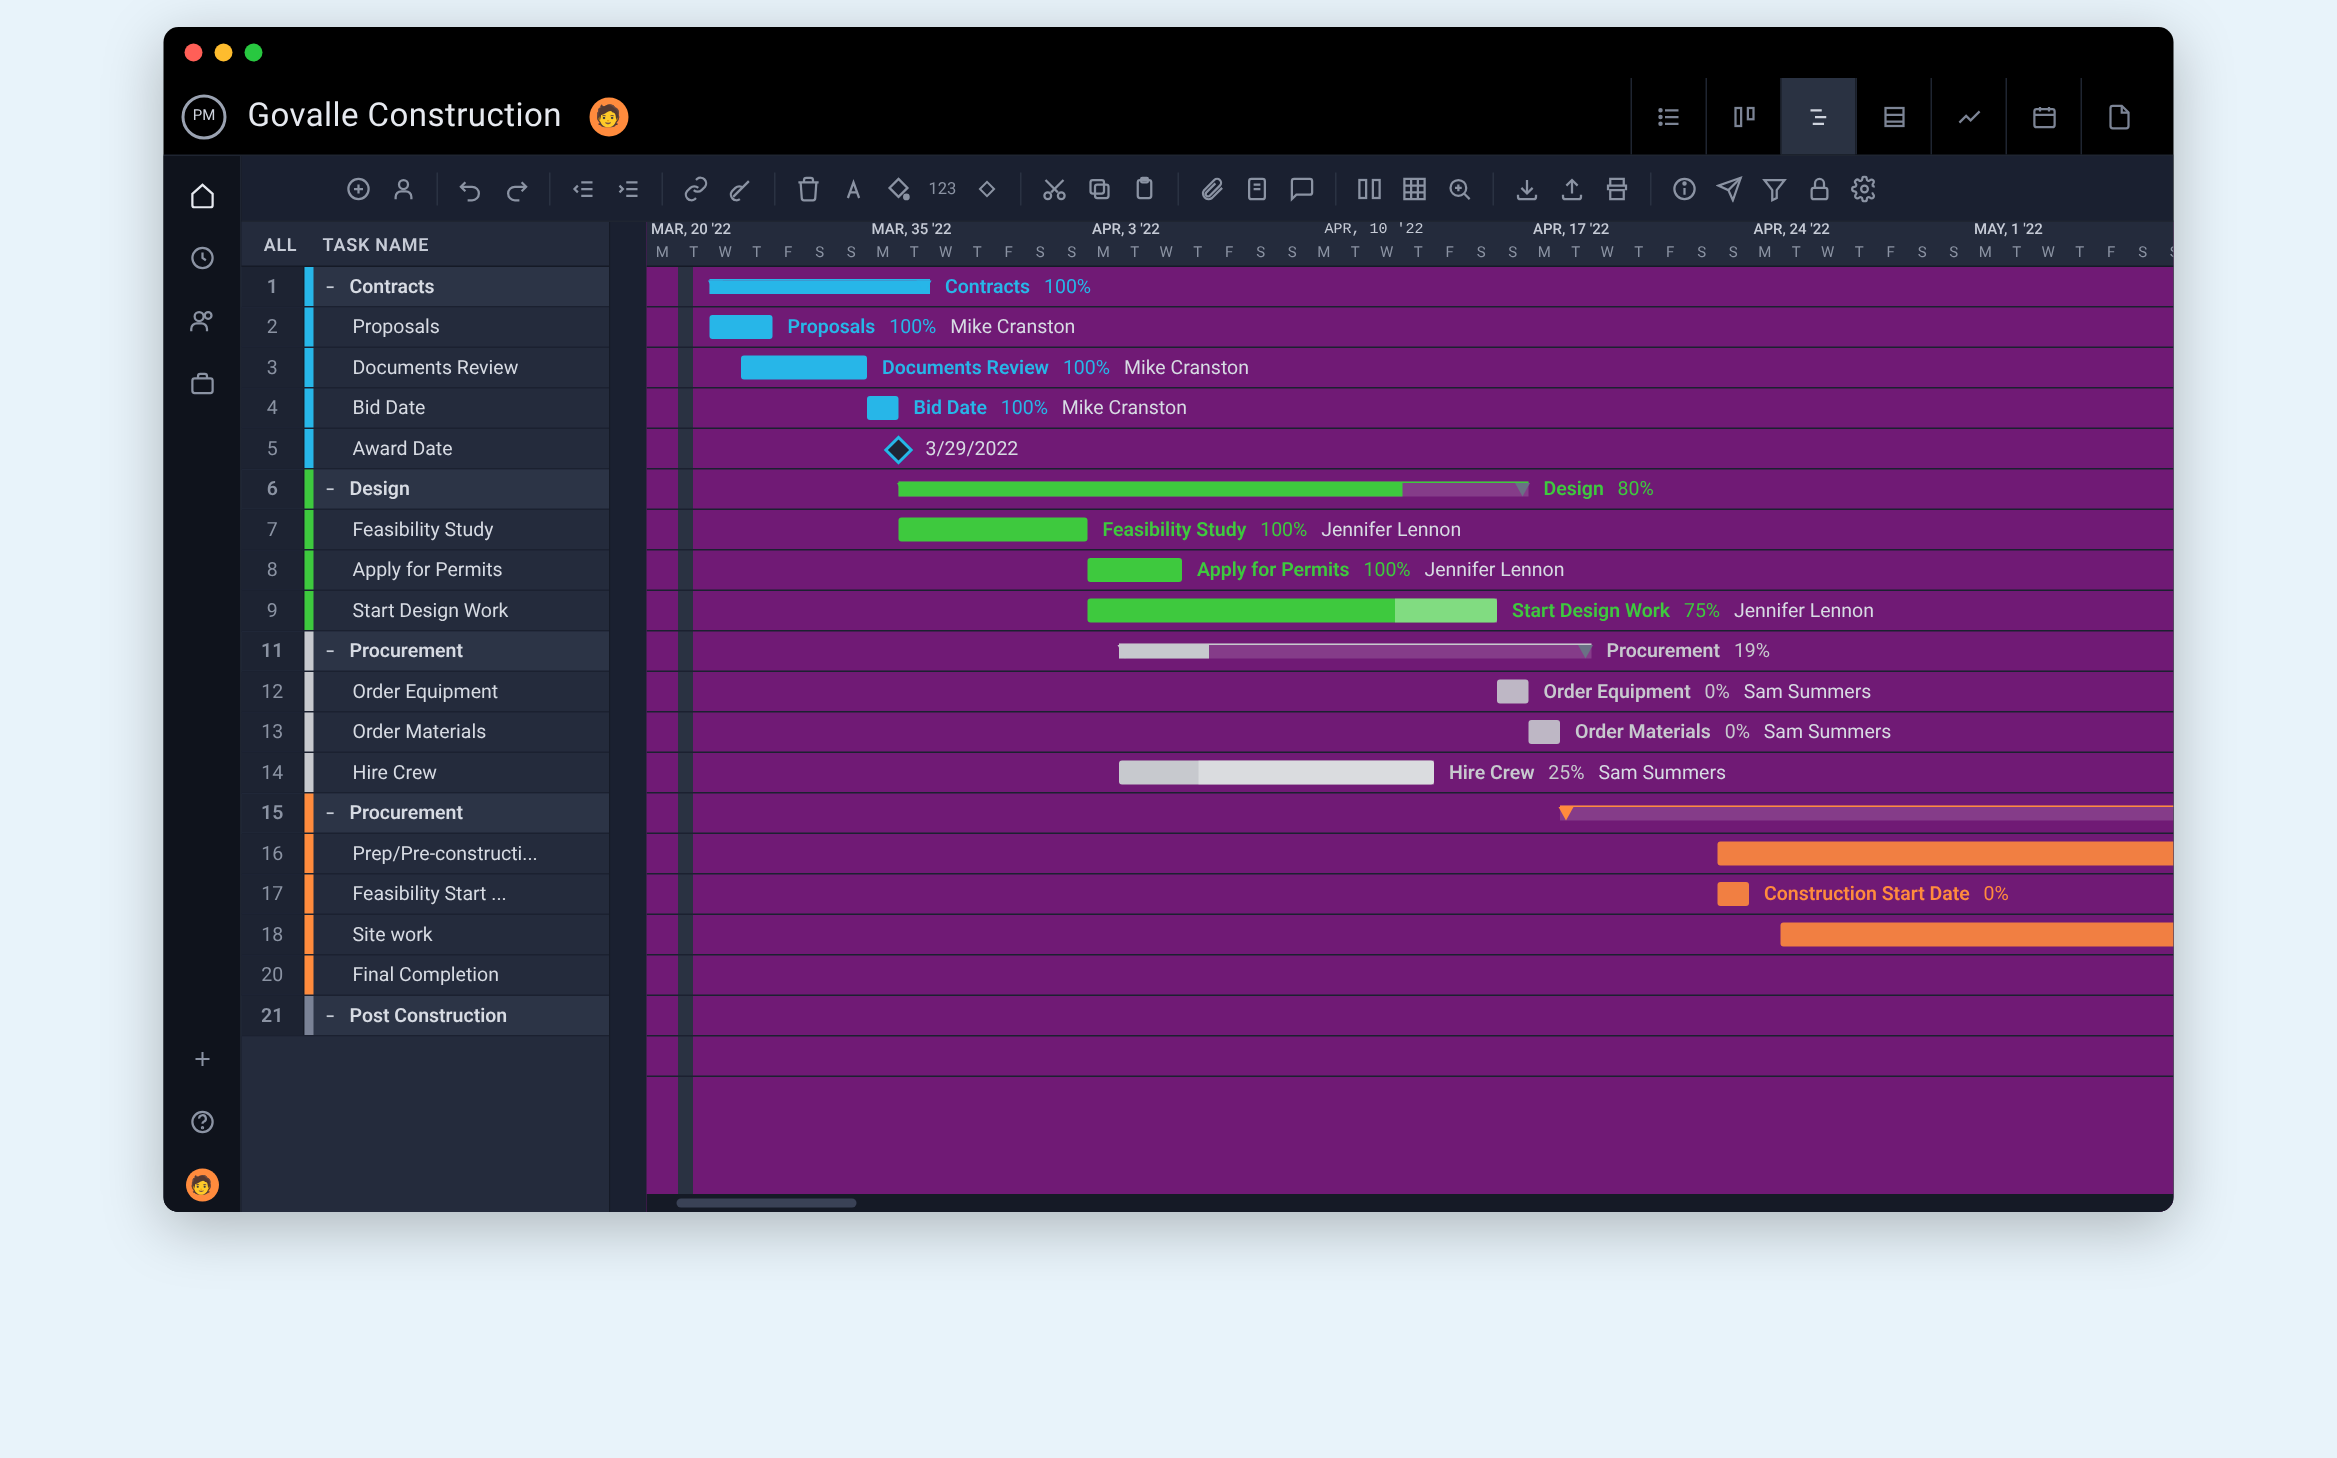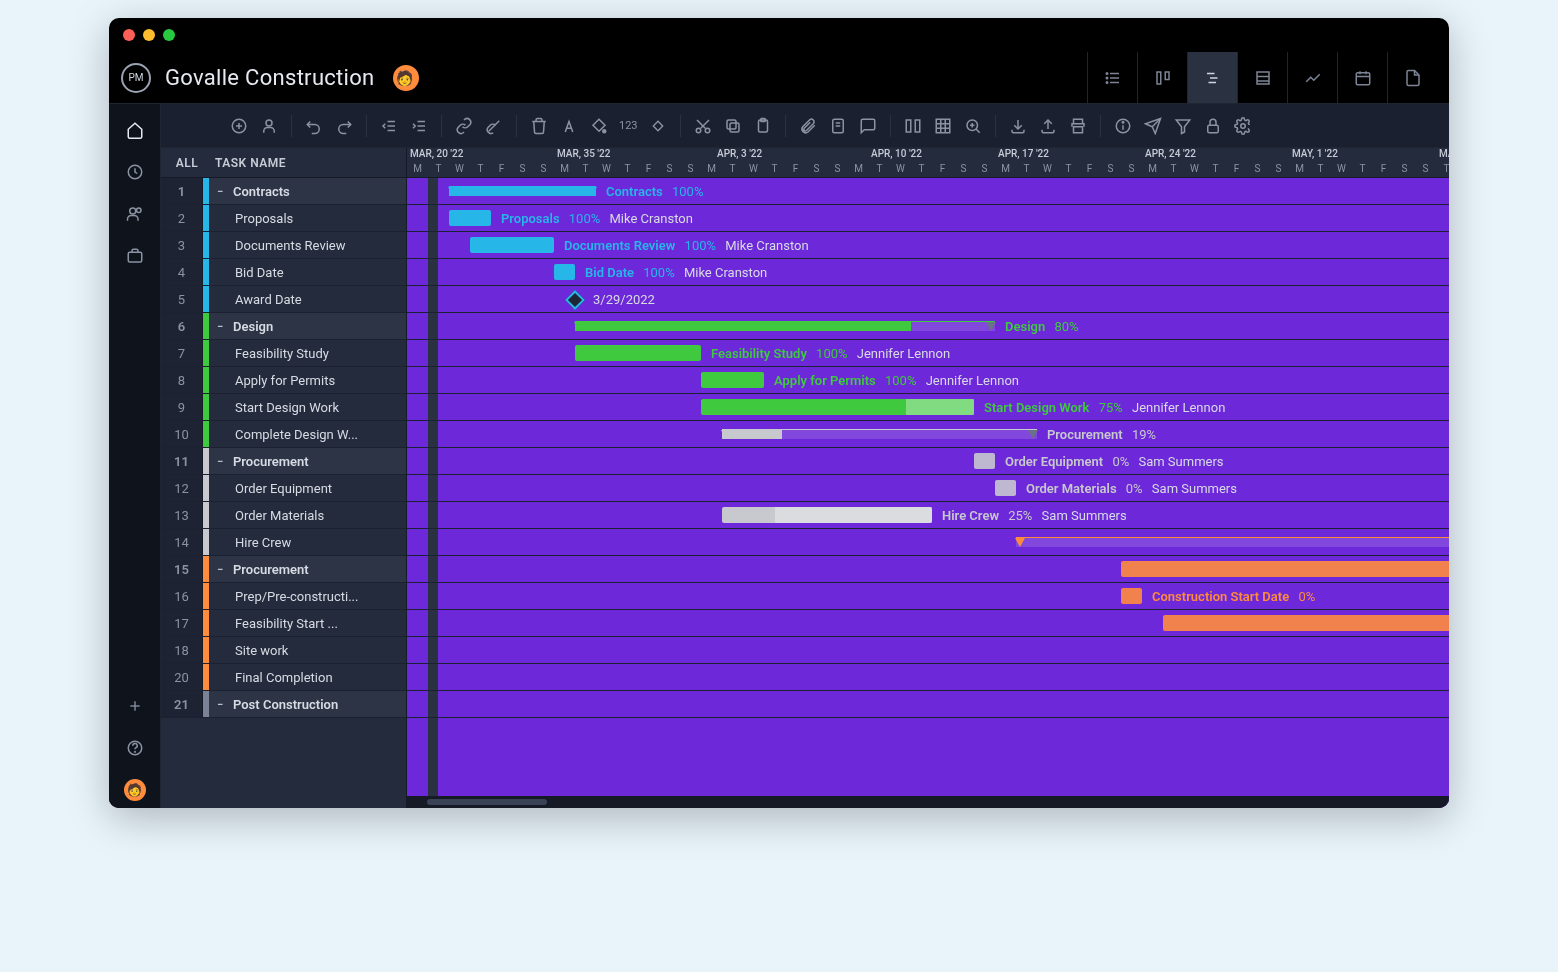--- a/index.html
+++ b/index.html
@@ -84,21 +84,21 @@
   height:100%;display:flex;align-items:center;justify-content:center;border-right:1px solid #151a26;
 }
 .tl-color{width:6px;height:100%;}
 .tl-toggle{width:14px;height:14px;display:flex;align-items:center;justify-content:center;margin-left:4px;color:#c6cbd6;font-size:11px;}
 .tl-name{
   padding-left:6px;white-space:nowrap;overflow:hidden;text-overflow:ellipsis;flex:1;
 }
 .tl-row.indent .tl-name{padding-left:26px;}
 
 
-.gantt{flex:1;min-width:0;background:#6d28d9;position:relative;display:flex;flex-direction:column;overflow:hidden;}
+.gantt{flex:1;min-width:0;background:#701a75;position:relative;display:flex;flex-direction:column;overflow:hidden;margin-left:24px;}
 .g-head{height:30px;display:flex;flex-direction:column;background:#242b3c;border-bottom:1px solid #151a26;}
 .g-months{height:14px;display:flex;font-size:10px;color:#c6cbd6;position:relative;}
 .g-month{position:absolute;top:0;white-space:nowrap;font-weight:500;}
 .g-days{
   height:16px;display:flex;font-size:10px;color:#8b93a3;
 }
 .g-day{flex:0 0 var(--dw);text-align:center;line-height:16px;}
 .g-rows{flex:1;position:relative;}
 .g-row{height:27px;border-bottom:1px solid #1b2130;position:relative;}
 
@@ -502,25 +502,20 @@
               <div class="tl-row indent">
                 <div class="tl-num">8</div>
                 <div class="tl-color" style="background: rgb(62, 201, 62);"></div>
                 <div class="tl-name">Apply for Permits</div>
               </div>
               <div class="tl-row indent">
                 <div class="tl-num">9</div>
                 <div class="tl-color" style="background: rgb(62, 201, 62);"></div>
                 <div class="tl-name">Start Design Work</div>
               </div>
-              <div class="tl-row indent">
-                <div class="tl-num">10</div>
-                <div class="tl-color" style="background: rgb(62, 201, 62);"></div>
-                <div class="tl-name">Complete Design W...</div>
-              </div>
               <div class="tl-row group">
                 <div class="tl-num">11</div>
                 <div class="tl-color" style="background: rgb(199, 201, 206);"></div>
                 <div class="tl-toggle">−</div>
                 <div class="tl-name">Procurement</div>
               </div>
               <div class="tl-row indent">
                 <div class="tl-num">12</div>
                 <div class="tl-color" style="background: rgb(199, 201, 206);"></div>
                 <div class="tl-name">Order Equipment</div>
@@ -568,22 +563,22 @@
                 <div class="tl-name">Post Construction</div>
               </div>
             </div>
         </div>
 
         <div class="gantt" style="--dw:21px;">
           <div class="g-head">
             <div class="g-months" id="g-months">
                 <div class="g-month" style="left: 3px;">MAR, 20 '22</div>
                 <div class="g-month" style="left: 150px;">MAR, 35 '22</div>
-                <div class="g-month" style="left: 310px; text-align: center;">APR, 3 '22</div>
-                <div class="g-month" style="left: 464px;">APR, 10 '22</div>
+                <div class="g-month" style="left: 297px; text-align: center;">APR, 3 '22</div>
+                <div class="g-month" style="left: 452px; font-family: Liberation Mono, monospace;">APR, 10 '22</div>
                 <div class="g-month" style="left: 591px;">APR, 17 '22</div>
                 <div class="g-month" style="left: 738px;">APR, 24 '22</div>
                 <div class="g-month" style="left: 885px;">MAY, 1 '22</div>
                 <div class="g-month" style="left: 1032px;">MAY</div>
               </div>
             <div class="g-days" id="g-days">
                 <div class="g-day">M</div>
                 <div class="g-day">T</div>
                 <div class="g-day">W</div>
                 <div class="g-day">T</div>

